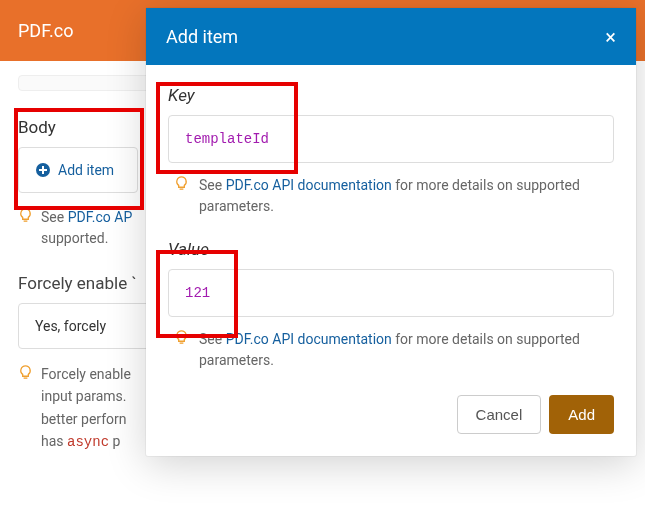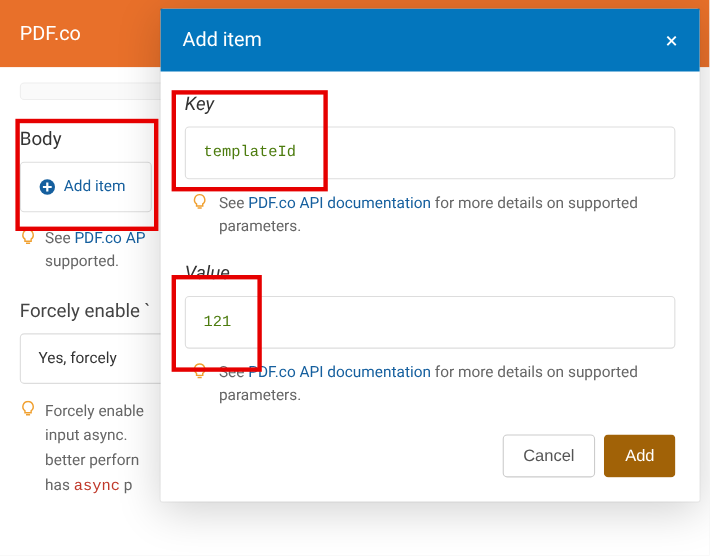--- a/index.html
+++ b/index.html
@@ -104,21 +104,21 @@
     margin-bottom: 10px;
     font-style: italic;
   }
   .field-input {
     width: 100%;
     border: 1px solid #ddd;
     border-radius: 4px;
     padding: 15px 16px;
     font-family: "Courier New", monospace;
     font-size: 14px;
-    color: #4d7c0f;
+    color: #a21caf;
     background: #fff;
     margin-bottom: 12px;
   }
   .modal-hint {
     display: flex;
     align-items: flex-start;
     color: #666;
     line-height: 1.5;
     margin-bottom: 22px;
     font-size: 14px;
@@ -197,21 +197,21 @@
     </div>
     <div class="hint forcely-hint">
       <span class="bulb">
         <svg width="15" height="15" viewBox="0 0 16 16">
             <path d="M8 1a5 5 0 0 0-3 9v2h6v-2a5 5 0 0 0-3-9z" fill="none" stroke="#f0a030" stroke-width="1.4"></path>
             <path d="M6 14h4" stroke="#f0a030" stroke-width="1.4"></path>
           </svg>
       </span>
       <span>
         <span>Forcely enable</span><br>
-        <span>input async.</span><br>
+        <span>input params.</span><br>
         <span>better perforn</span><br>
         <span>has </span><span class="code-red">async</span><span> p</span>
       </span>
     </div>
   </div>
 </div>
 
 <div class="modal">
   <div class="modal-header">
     <span>Add item</span>

